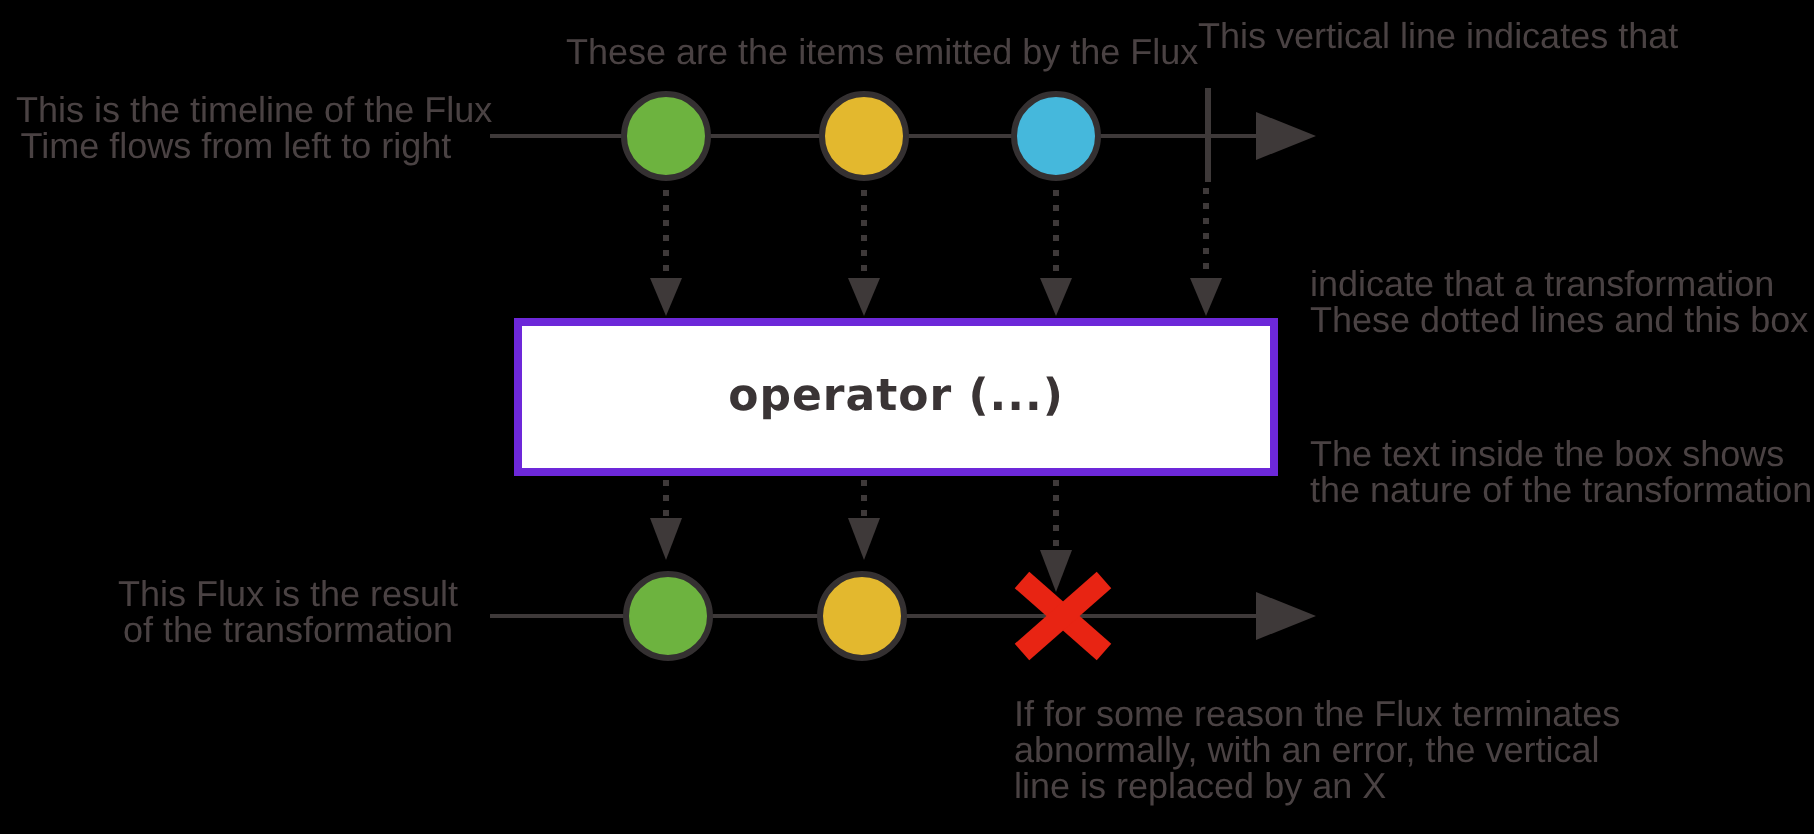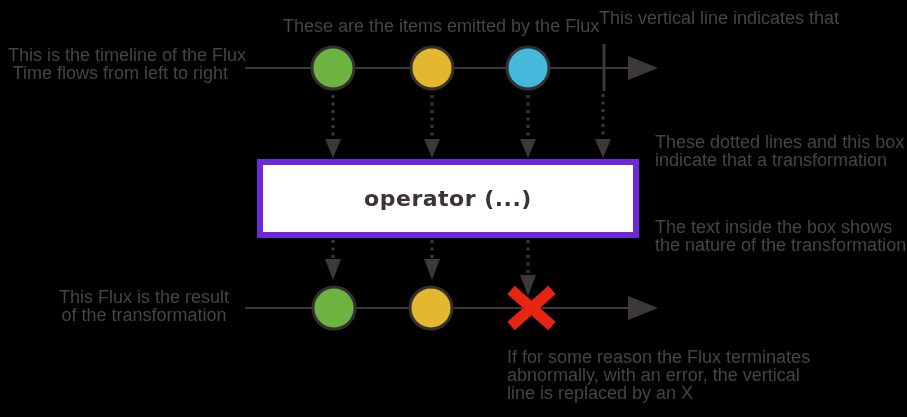--- a/index.html
+++ b/index.html
@@ -22,21 +22,21 @@
   .note span { display: block; }
   .note.center { text-align: center; }
   .operator-box {
     position: absolute;
     left: 257px;
     top: 159px;
     width: 382px;
     height: 79px;
     box-sizing: border-box;
     background: #ffffff;
-    border: 6px solid #6d28d9;
+    border: 4px solid #6d28d9;
     display: flex;
     align-items: center;
     justify-content: center;
     font-family: "DejaVu Sans", "Liberation Sans", sans-serif;
     font-weight: bold;
     font-size: 22px;
     color: #3a3435;
     letter-spacing: 0.5px;
   }
   .tl-line { stroke: #3e3939; stroke-width: 2; }
@@ -98,36 +98,36 @@
     <g>
       <line class="error-x" x1="511" y1="290" x2="552" y2="326" stroke="#e82413"></line>
       <line class="error-x" x1="552" y1="290" x2="511" y2="326" stroke="#e82413"></line>
     </g>
   </svg>
 
   <div class="operator-box">
     <span>operator (...)</span>
   </div>
 
-  <div class="note center" style="left:8px; top:46px; width:220px;text-align:right;">
+  <div class="note center" style="left:8px; top:46px; width:220px;">
     <span>This is the timeline of the Flux</span>
     <span>Time flows from left to right</span>
   </div>
 
   <div class="note" style="left:283px; top:17px;">
     <span>These are the items emitted by the Flux</span>
   </div>
 
   <div class="note" style="left:599px; top:9px;">
     <span>This vertical line indicates that</span>
   </div>
 
   <div class="note" style="left:655px; top:133px;">
+    <span>indicate that a transformation</span>
     <span>These dotted lines and this box</span>
-    <span>indicate that a transformation</span>
   </div>
 
   <div class="note" style="left:655px; top:218px;">
     <span>The text inside the box shows</span>
     <span>the nature of the transformation</span>
   </div>
 
   <div class="note center" style="left:44px; top:288px; width:200px;">
     <span>This Flux is the result</span>
     <span>of the transformation</span>

